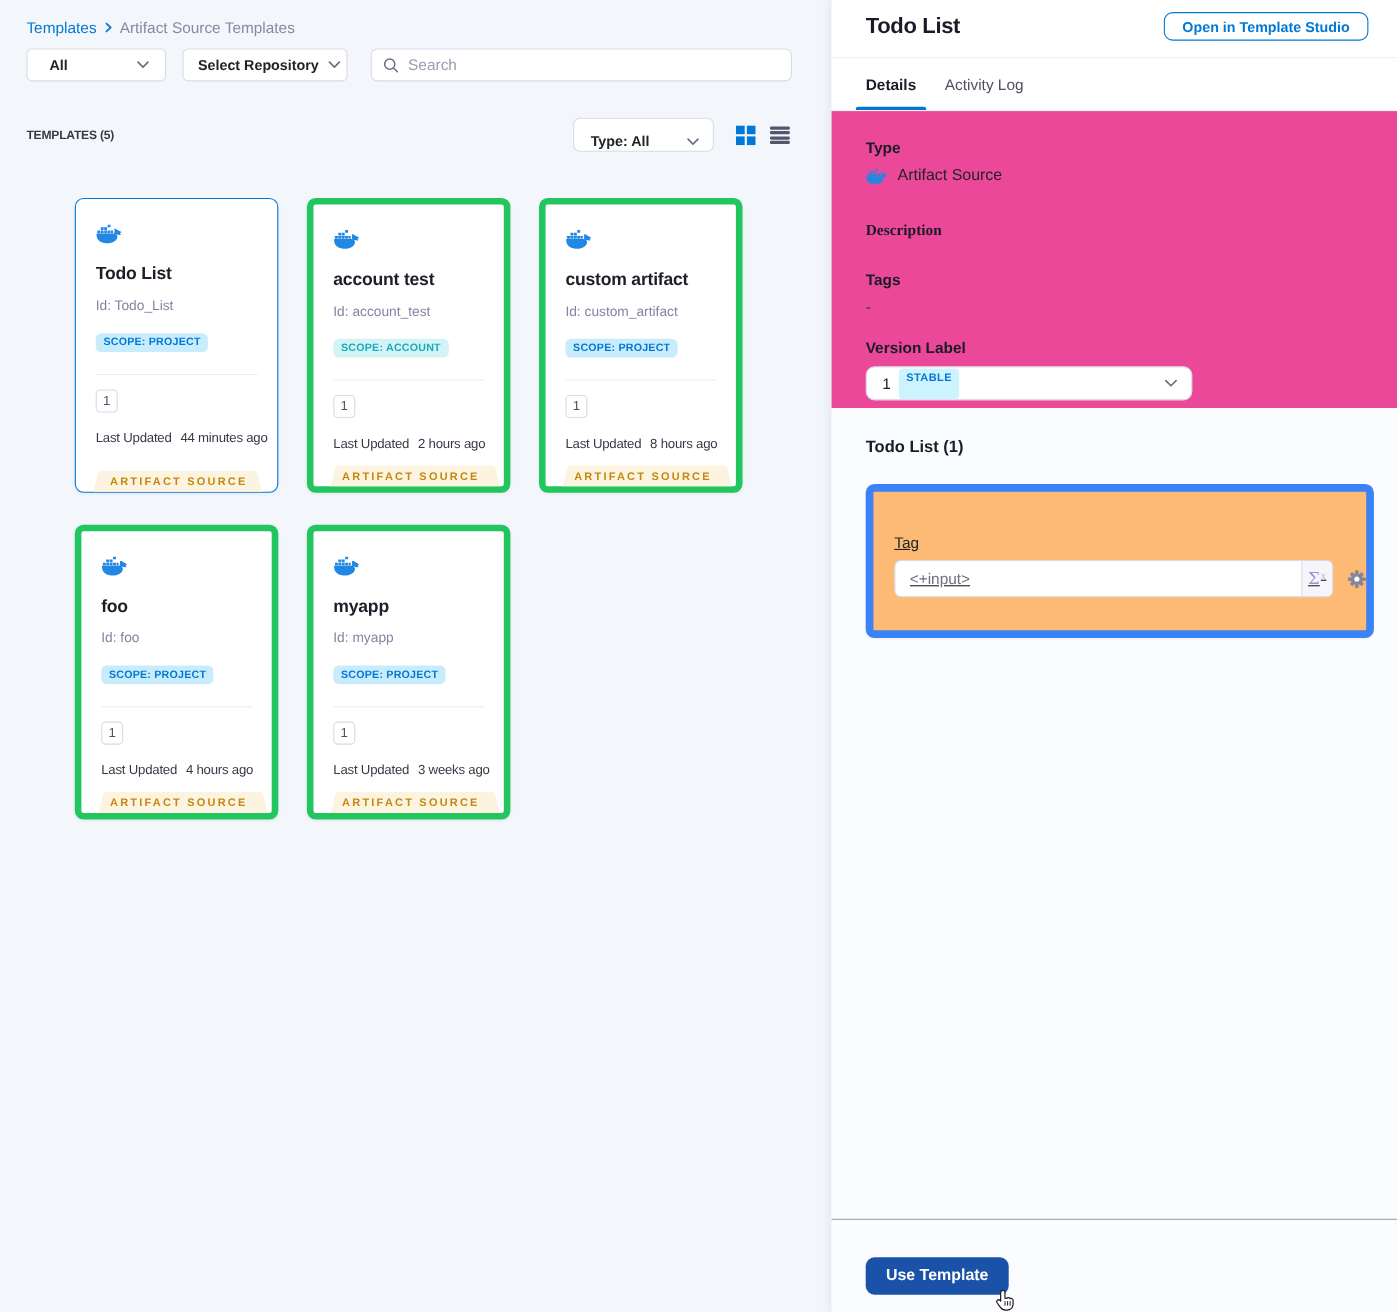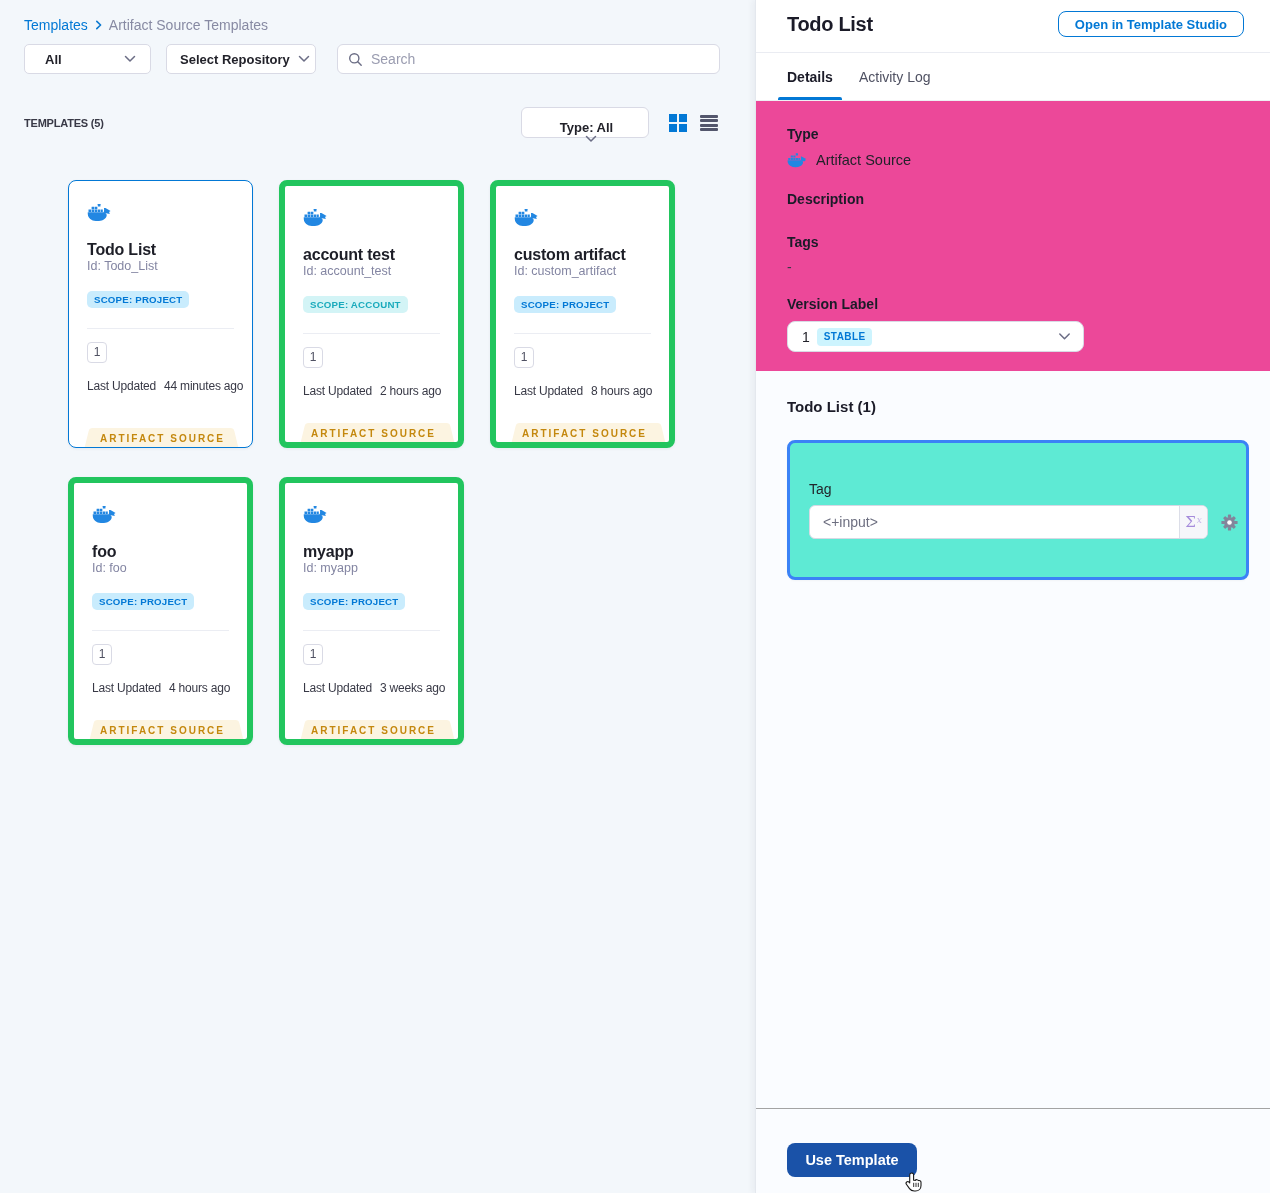--- a/index.html
+++ b/index.html
@@ -32,36 +32,36 @@
   margin-left:21px; width:383px; height:30px; background:#fff;
   border:1px solid #d9dae5; border-radius:6px; display:flex; align-items:center; padding:0 10px;
 }
 .search-box input {
   border:none; outline:none; flex:1; font-size:14px; color:#22222a; background:transparent;
   font-family:"Liberation Sans",sans-serif; margin-left:8px;
 }
 .search-box input::placeholder { color:#9a9cb0; }
 
 .templates-count { position:absolute; left:24px; top:117px; font-size:11px; font-weight:bold; letter-spacing:-0.2px; color:#383946; }
-.type-filter { position:absolute; left:521px; top:107px; width:128px; height:31px; font-weight:bold; padding:12px 12px 0 15px; border-radius:6px;flex-direction:column; }
+.type-filter { position:absolute; left:521px; top:107px; width:128px; height:31px; font-weight:bold; padding:12px 12px 0 15px; border-radius:6px; }
 .view-toggle-grid { position:absolute; left:669px; top:114px; width:18px; height:18px; cursor:pointer; }
 .view-toggle-list { position:absolute; left:700px; top:114px; width:18px; height:18px; cursor:pointer; display:flex; flex-direction:column; justify-content:space-between; padding:1px 0; }
 .view-toggle-list span { display:block; height:2.6px; background:#53566c; border-radius:1px; }
 
 .cards-grid { position:absolute; left:68px; top:180px; width:620px; display:flex; flex-wrap:wrap; column-gap:26px; row-gap:29px; }
 .tcard {
   width:185px; height:268px; background:#fff; border-radius:8px;
   border:6px solid #22c55e;
   box-shadow:0 1px 3px rgba(40,41,61,.06);
   position:relative; padding:23px 18px 0 18px; cursor:pointer; overflow:hidden;
 }
 .tcard.selected { border:1px solid #0278d5; }
 .tcard .docker-icon { width:24.5px; height:17.5px; display:block; }
 .tcard .card-title { font-size:16px; font-weight:bold; color:#1d1e27; margin-top:19px; line-height:18px; letter-spacing:-0.2px; }
-.tcard .card-id { font-size:12.5px; color:#8385a2; margin-top:0; line-height:14px; }
+.tcard .card-id { font-size:12.5px; color:#8385a2; margin-top:12px; line-height:14px; }
 .tcard .scope-badge {
   display:inline-block; margin-top:18px; height:17px; line-height:17px; padding:0 7px;
   border-radius:5px; font-size:9.7px; font-weight:bold; letter-spacing:.2px;
 }
 .scope-badge.project { background:#c9ecfd; color:#0278d5; }
 .scope-badge.account { background:#d3f4f6; color:#1aaabc; }
 .tcard .card-divider { height:1px; background:#ebedf3; margin-top:20px; }
 .tcard .version-chip {
   margin-top:13px; width:20px; height:21px; border:1px solid #d9dae5; border-radius:4px;
   display:flex; align-items:center; justify-content:center; font-size:12px; color:#4f5162; background:#fff;
@@ -94,42 +94,43 @@
 }
 .rp-tabs { height:48px; background:#fff; border-bottom:1px solid #eef0f4; display:flex; align-items:stretch; padding:0 22px; flex:none; }
 .rp-tab { position:relative; display:flex; align-items:center; padding:0 9px; margin-right:8px; font-size:14px; color:#4f5162; cursor:pointer; }
 .rp-tab.active { color:#1b1b28; font-weight:bold; }
 .rp-tab.active::after { content:""; position:absolute; left:0; right:0; bottom:0; height:3px; background:#0278d5; border-radius:2px 2px 0 0; }
 .rp-details { height:270px; background:#ec4899; padding:25px 30px 0 31px; flex:none; }
 .fld-label { font-size:14px; font-weight:bold; color:#1b1b28; line-height:16px; }
 .type-value-row { display:flex; align-items:center; margin-top:10px; height:16px; }
 .type-value-row .docker-icon { width:20px; height:15px; }
 .type-value-row .type-value { margin-left:9px; font-size:14.5px; color:#22222a; }
-.lbl-description { margin-top:23px; }
+.lbl-description { margin-top:35px;font-family:Liberation Serif, serif; }
 .lbl-tags { margin-top:27px; }
 .tags-value { margin-top:9px; font-size:14px; color:#383946; line-height:16px; }
 .lbl-version { margin-top:21px; }
 .version-select {
   margin-top:9px; width:297px; height:31px; background:#fff; border:1px solid #d9dae5; border-radius:8px;
   display:flex; align-items:center; padding:0 12px 0 14px; cursor:pointer;
 }
 .version-select .ver-num { font-size:14px; color:#22222a; }
 .version-select .stable-badge {
-  margin-left:7px; height:18px; line-height:17px; padding:0 7px; border-radius:4px;
+  margin-left:7px; height:28px; line-height:17px; padding:0 7px; border-radius:4px;
   background:#cdf4fe; color:#0278d5; font-size:10px; font-weight:bold; letter-spacing:.4px;
 }
 .version-select .chev { margin-left:auto; display:flex; }
 .rp-tabs2 { height:48px; background:#fff; border-top:1px solid #e9ecf1; display:flex; align-items:stretch; padding:0 22px; flex:none; }
 .rp-tabs2 .rp-tab { margin-right:4px; }
 .rp-content { flex:1; background:#fafcff; padding:27px 24px 0 31px; }
 .inputs-heading { font-size:15px; font-weight:bold; color:#1b1b28; }
 .inputs-card {
-  margin-top:25px; width:462px; height:140px; background:#5eead4; border-radius:8px;
-  border:3px solid #3b82f6; box-shadow:0 1px 2px rgba(40,41,61,.04);
+  margin-top:25px; width:462px; height:140px; background:#fdba74; border-radius:8px;
+  border:7px solid #3b82f6; box-shadow:0 1px 2px rgba(40,41,61,.04);
   padding:38px 12px 0 19px;
+  text-decoration:underline;
 }
 .tag-label { font-size:14px; color:#22262c; }
 .input-row { display:flex; align-items:center; margin-top:8px; }
 .tag-input-wrap {
   flex:none; width:399px; height:34px; border:1px solid #d7d9e4; border-radius:6px; background:#fff;
   display:flex; align-items:stretch; overflow:hidden;
 }
 .tag-input-wrap input {
   flex:1; border:none; outline:none; padding:0 13px; font-size:14px; color:#6d6f80;
   font-family:"Liberation Sans",sans-serif; background:transparent;

